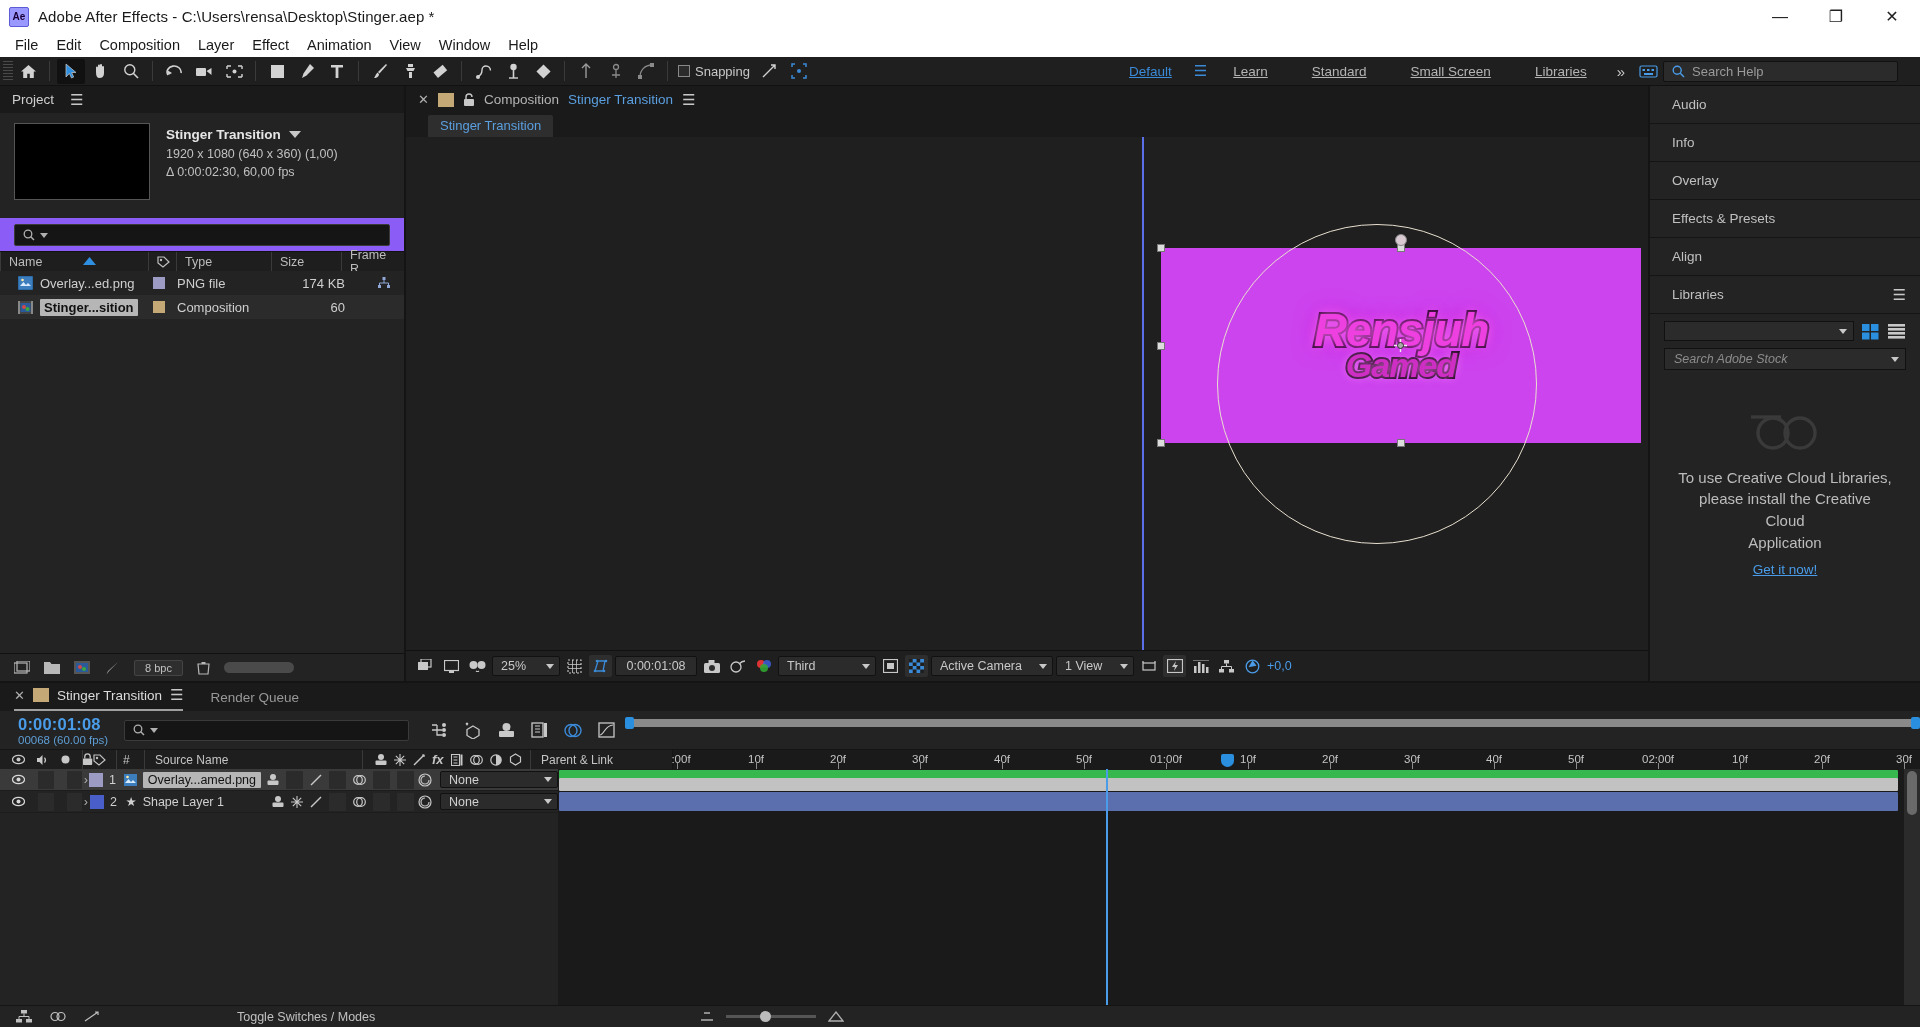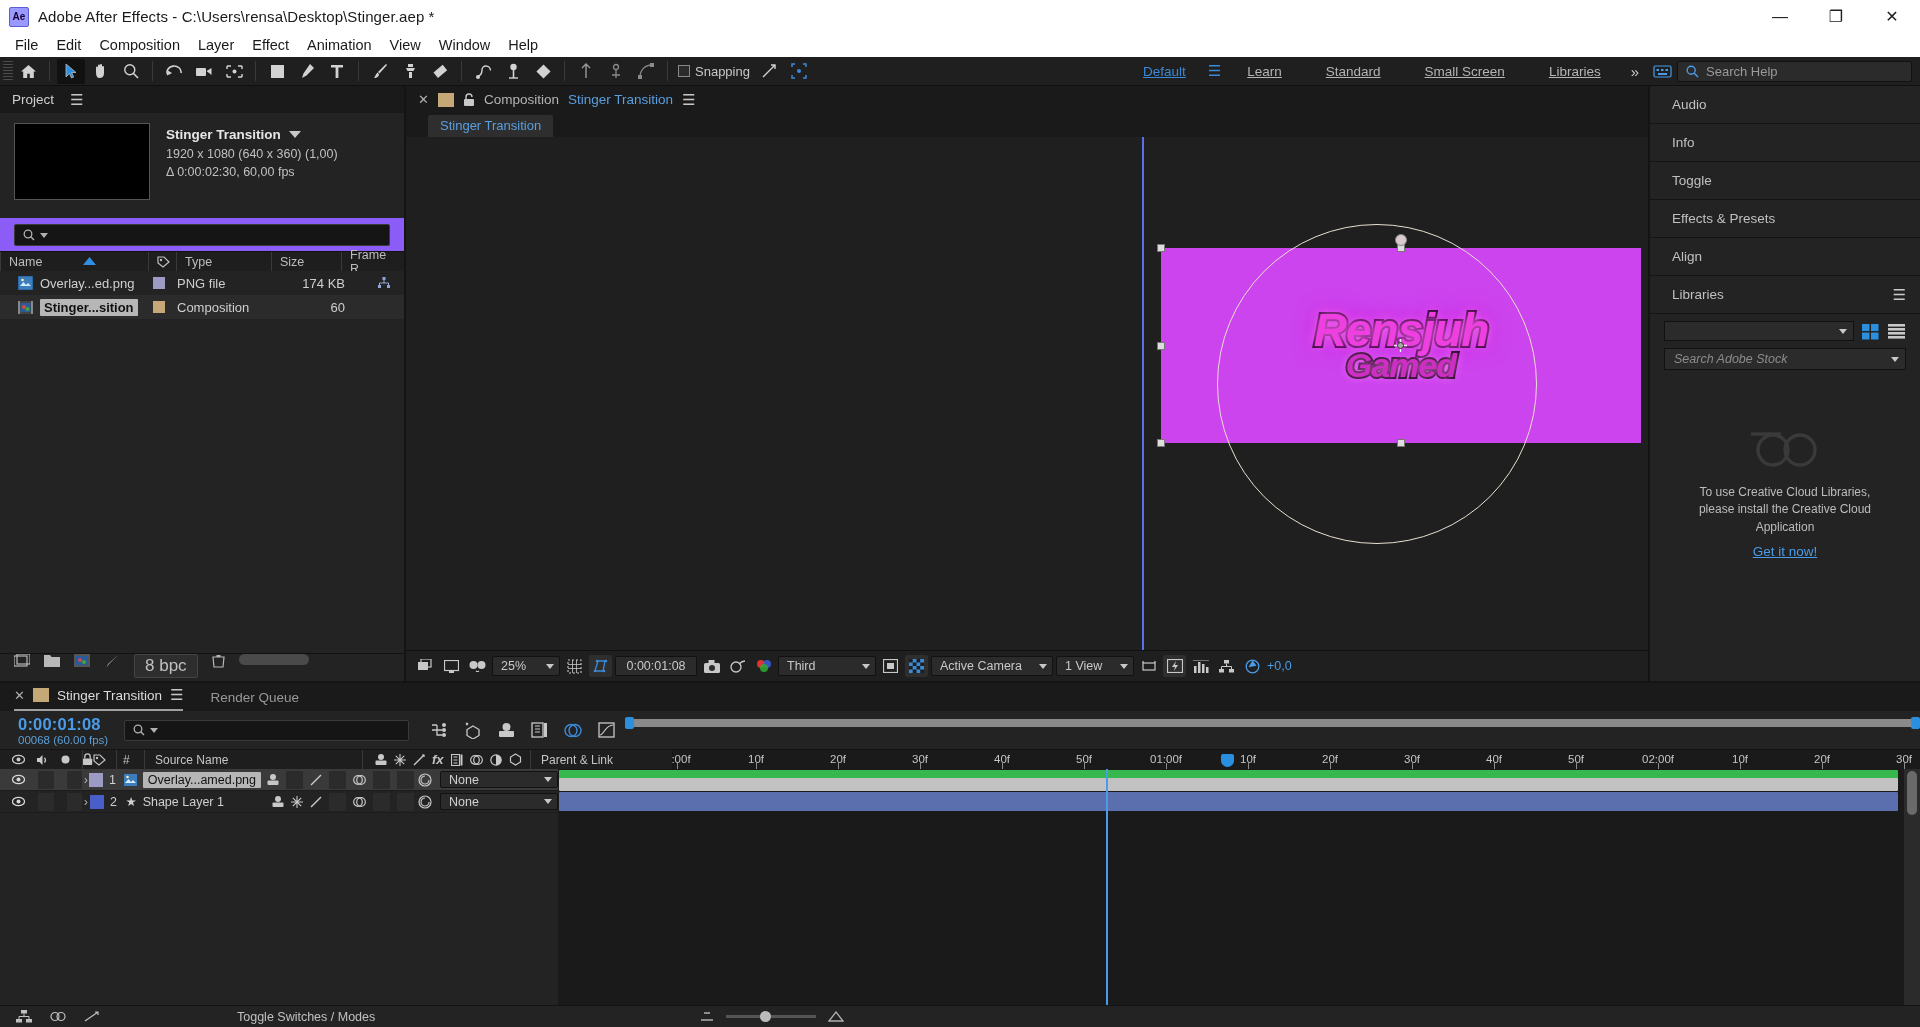--- a/index.html
+++ b/index.html
@@ -59,21 +59,21 @@
   .snap-box { display: flex; align-items: center; gap: 5px; margin: 0 4px; color: #c8c8c8; font-size: 13px; }
   .chk { width: 12px; height: 12px; border: 1px solid #888; background: #2b2b2b; }
   .ws-area { position: absolute; right: 0; top: 0; height: 100%; display: flex; align-items: center; }
   .ws-tab { padding: 0 22px; color: #b4b4b4; font-size: 13.5px; white-space: nowrap; text-decoration: underline; }
   .ws-tab.active { color: #3b8ad8; }
   .ws-menu { color: #3b8ad8; font-size: 15px; margin-right: 4px; }
   .chev-ws { color: #c8c8c8; font-size: 15px; padding: 0 8px; }
   .searchhelp {
     display: flex; align-items: center; gap: 7px; height: 21px;
     border: 1px solid #111; background: #2b2b2b; border-radius: 2px;
-    padding: 0 8px; margin-right: 8px; width: 235px;
+    padding: 0 8px; margin-right: 22px; width: 235px;
     color: #9a9a9a; font-size: 13px;
   }
 
   
   .main { flex: 1; display: flex; min-height: 0; background: #1a1a1a; }
 
   
   .project-panel { width: 406px; flex: none; display: flex; flex-direction: column; background: #8b5cf6; border-right: 2px solid #141414; }
   .panel-tabbar { height: 27px; background: #1a1a1a; display: flex; align-items: center; padding-left: 12px; gap: 16px; flex: none; }
   .panel-tab-label { color: #cfcfcf; font-size: 13.5px; }
@@ -93,21 +93,21 @@
   .col { border-left: 1px solid #3a3a3a; height: 100%; display: flex; align-items: center; padding-left: 8px; gap: 6px; }
   .asset-list { flex: 1; background: #232323; overflow: hidden; }
   .asset-row { height: 24px; display: flex; align-items: center; font-size: 13px; color: #cfcfcf; }
   .asset-row.alt { background: #2b2b2b; }
   .asset-name-cell { display: flex; align-items: center; gap: 7px; padding-left: 18px; width: 145px; flex: none; }
   .asset-icon { width: 15px; height: 14px; border-radius: 1px; flex: none; display:flex; align-items:center; justify-content:center; font-size:8px; }
   .name-sel { background: #b6b6b6; color: #111; font-weight: bold; padding: 1px 4px; border-radius: 1px; }
   .swatch { width: 12px; height: 12px; flex: none; margin-left: 8px; }
   .asset-type { width: 105px; padding-left: 12px; flex:none; }
   .asset-size { width: 75px; text-align: right; flex:none; }
-  .proj-footer { height: 28px; background: #232323; border-top: 1px solid #111; display: flex; align-items: flex-start; gap: 14px; padding: 0 14px; flex: none; color: #c0c0c0; font-size: 17px; }
+  .proj-footer { height: 28px; background: #232323; border-top: 1px solid #111; display: flex; align-items: center; gap: 14px; padding: 0 14px; flex: none; color: #c0c0c0; font-size: 11px; }
   .bpc-pill { background: #2e2e2e; border: 1px solid #444; border-radius: 2px; padding: 1px 10px; }
   .scroll-pill { width: 70px; height: 11px; border-radius: 6px; background: #4a4a4a; }
 
   
   .comp-panel { flex: 1; display: flex; flex-direction: column; min-width: 0; background: #1a1a1a; }
   .comp-tabbar { height: 27px; background: #1a1a1a; display: flex; align-items: center; gap: 9px; padding-left: 12px; flex: none; }
   .x-close { color: #b0b0b0; font-size: 13px; }
   .comp-chip { width: 16px; height: 14px; background: #c4a875; }
   .lock-ico { color: #c8c8c8; font-size: 13px; }
   .comp-title-gray { color: #b4b4b4; font-size: 13.5px; }
@@ -137,21 +137,21 @@
   
   .right-dock { width: 272px; flex: none; background: #232323; border-left: 2px solid #141414; display: flex; flex-direction: column; }
   .dock-tab { height: 38px; display: flex; align-items: center; padding-left: 22px; color: #c0c0c0; font-size: 13.5px; border-bottom: 1px solid #141414; flex: none; }
   .dock-lib-head { height: 38px; display: flex; align-items: center; justify-content: space-between; padding: 0 14px 0 22px; border-bottom: 1px solid #141414; flex: none; }
   .lib-ctrl { height: 34px; display: flex; align-items: center; gap: 7px; padding: 0 14px; flex: none; }
   .lib-drop { flex: 1; height: 20px; background: #2b2b2b; border: 1px solid #111; display: flex; align-items: center; justify-content: flex-end; padding-right: 6px; }
   .viewtog { width: 19px; height: 17px; }
   .stock-row { padding: 0 14px 8px 14px; flex: none; }
   .stock-search { height: 22px; background: #2b2b2b; border: 1px solid #111; display: flex; align-items: center; justify-content: space-between; padding: 0 6px 0 9px; color: #8c8c8c; font-style: italic; font-size: 12.5px; }
   .lib-body { flex: 1; display: flex; flex-direction: column; align-items: center; justify-content: center; gap: 8px; padding: 0 28px 80px 28px; text-align: center; }
-  .lib-msg { color: #bcbcbc; font-size: 12px; line-height: 1.45; }
+  .lib-msg { color: #bcbcbc; font-size: 15px; line-height: 1.45; }
   .lib-link { color: #4a9ce8; font-size: 13.5px; text-decoration: underline; }
 
   
   .timeline { height: 346px; flex: none; background: #232323; border-top: 2px solid #141414; display: flex; flex-direction: column; }
   .tl-tabbar { height: 28px; background: #1a1a1a; display: flex; align-items: center; gap: 9px; padding-left: 14px; flex: none; }
   .tl-tab-active { display: flex; align-items: center; gap: 8px; border-bottom: 2px solid #a0a0a0; height: 100%; padding-bottom: 2px; }
   .tl-tab-inactive { color: #989898; font-size: 13.5px; margin-left: 18px; }
   .tl-ctrl { height: 38px; display: flex; align-items: center; flex: none; background: #232323; }
   .tl-time { padding-left: 18px; width: 124px; flex: none; }
   .tl-tc { color: #4a9ce8; font-size: 16.5px; font-weight: bold; letter-spacing: .2px; }
@@ -676,21 +676,21 @@
               <path d="M7.5 1.2l4 5.5-8 1.6z" fill="#4a9ce8"></path>
             </svg>
         </span>
         <span style="color:#4a9ce8">+0,0</span>
       </div>
     </div>
 
     <div class="right-dock">
       <div class="dock-tab">Audio</div>
       <div class="dock-tab">Info</div>
-      <div class="dock-tab">Toggle</div>
+      <div class="dock-tab">Overlay</div>
       <div class="dock-tab">Effects &amp; Presets</div>
       <div class="dock-tab">Align</div>
       <div class="dock-lib-head">
         <span style="color:#c0c0c0;font-size:13.5px">Libraries</span>
         <span class="hamburger">☰</span>
       </div>
       <div class="lib-ctrl">
         <span class="lib-drop">
           <span class="chev"></span>
           <span></span>

